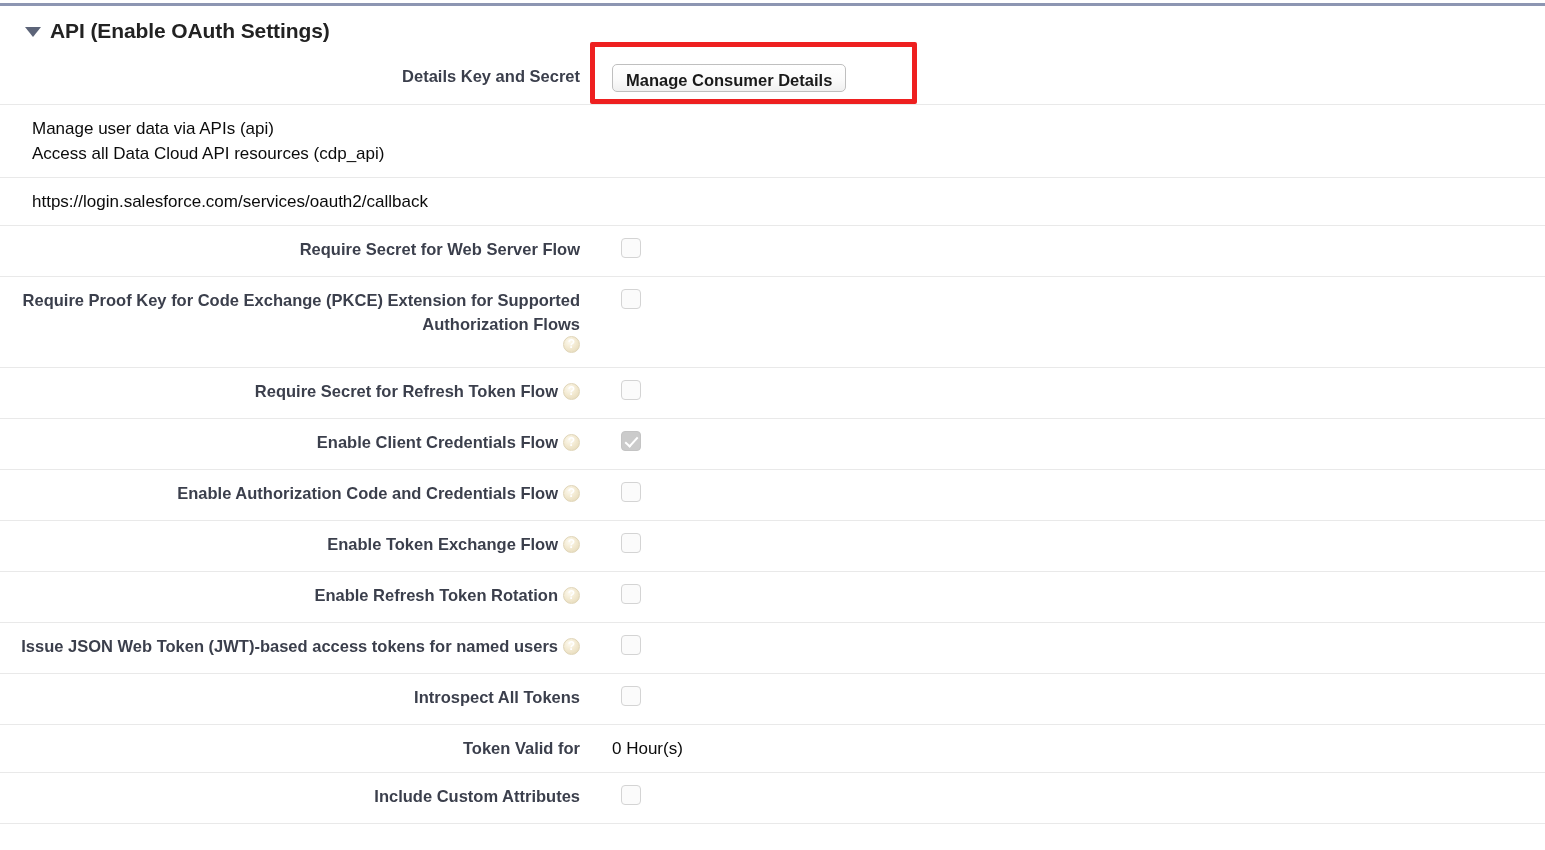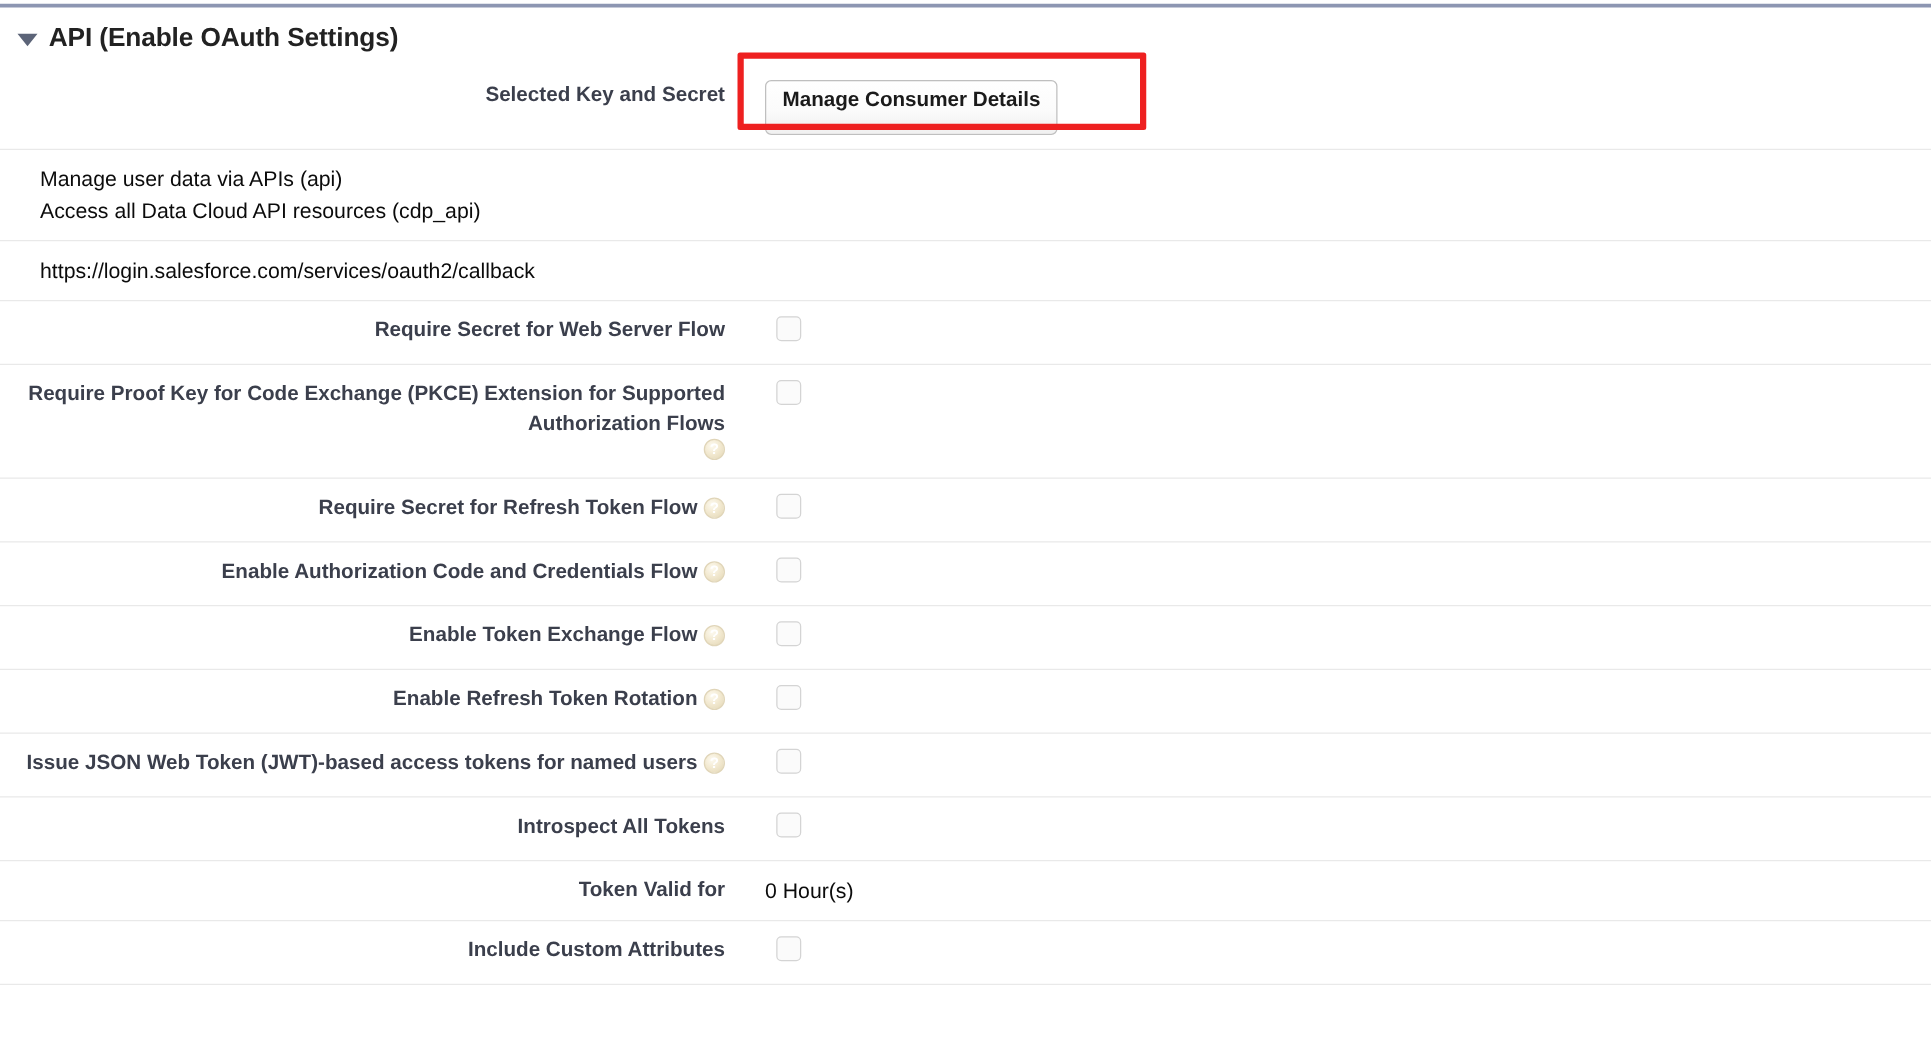--- a/index.html
+++ b/index.html
@@ -28,21 +28,21 @@
   }
 
   
   .section-header {
     position: absolute;
     left: 0;
     top: 14px;
     height: 34px;
     display: flex;
     align-items: center;
-    padding-left: 14px;
+    padding-left: 25px;
   }
   .twisty {
     width: 0;
     height: 0;
     border-left: 8px solid transparent;
     border-right: 8px solid transparent;
     border-top: 10px solid #5c6478;
     margin-right: 9px;
     margin-top: 2px;
     flex: 0 0 auto;
@@ -166,21 +166,21 @@
   .btn-wrap { position: relative; display: inline-block; }
   .btn {
     display: inline-block;
     font-family: "Liberation Sans", sans-serif;
     font-size: 16.5px;
     font-weight: bold;
     color: #1a1a1a;
     background: linear-gradient(to bottom, #ffffff 0%, #fbfbfb 55%, #f0f0f0 100%);
     border: 1px solid #bfbfbf;
     border-radius: 5px;
-    padding: 5px 13px 16px 13px;
+    padding: 5px 13px 0 13px;
     line-height: 21px;
     white-space: nowrap;
     cursor: pointer;
   }
   .highlight-box {
     position: absolute;
     left: 590px;
     top: 42px;
     width: 327px;
     height: 62px;
@@ -196,21 +196,21 @@
 <div class="top-rule"></div>
 
 <div class="section-header">
   <span class="twisty"></span>
   <span class="section-title">API (Enable OAuth Settings)</span>
 </div>
 
 <div class="form" id="form-root">
     <div class="row first">
       <div class="cell-label">
-        <span class="label-text">Selected Key and Secret</span>
+        <span class="label-text">Details Key and Secret</span>
       </div>
       <div class="cell-value"><span class="btn-wrap"><button class="btn">Manage Consumer Details</button></span></div>
     </div>
     <div class="row">
       <div class="cell-value">
         <span class="value-line">Manage user data via APIs (api)</span>
         <span class="value-line">Access all Data Cloud API resources (cdp_api)</span>
       </div>
     </div>
     <div class="row">
@@ -233,20 +233,27 @@
     </div>
     <div class="row">
       <div class="cell-label">
         <span class="label-text">Require Secret for Refresh Token Flow</span>
         <span class="help-icon"></span>
       </div>
       <div class="cell-value cb-cell"><span class="checkbox"></span></div>
     </div>
     <div class="row">
       <div class="cell-label">
+        <span class="label-text">Enable Client Credentials Flow</span>
+        <span class="help-icon"></span>
+      </div>
+      <div class="cell-value cb-cell"><span class="checkbox checked"></span></div>
+    </div>
+    <div class="row">
+      <div class="cell-label">
         <span class="label-text">Enable Authorization Code and Credentials Flow</span>
         <span class="help-icon"></span>
       </div>
       <div class="cell-value cb-cell"><span class="checkbox"></span></div>
     </div>
     <div class="row">
       <div class="cell-label">
         <span class="label-text">Enable Token Exchange Flow</span>
         <span class="help-icon"></span>
       </div>

